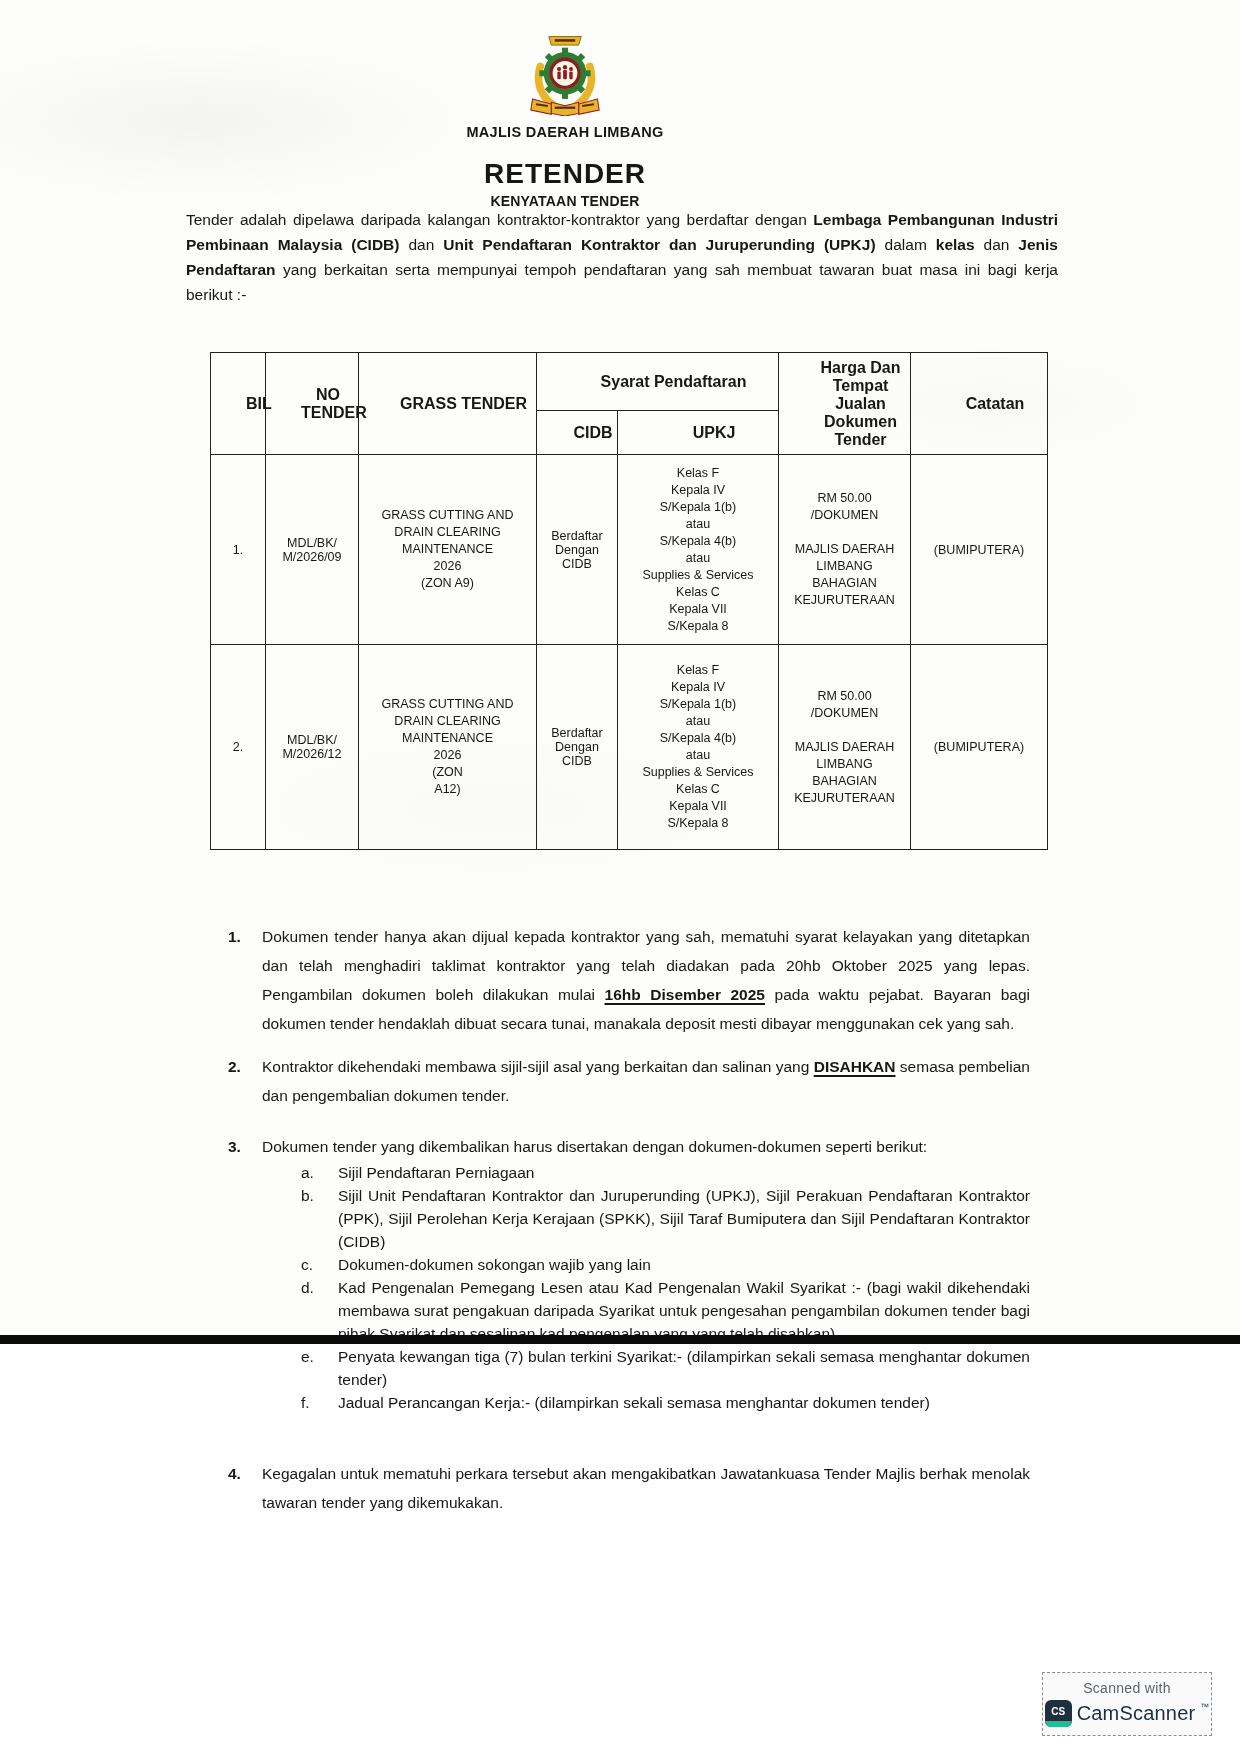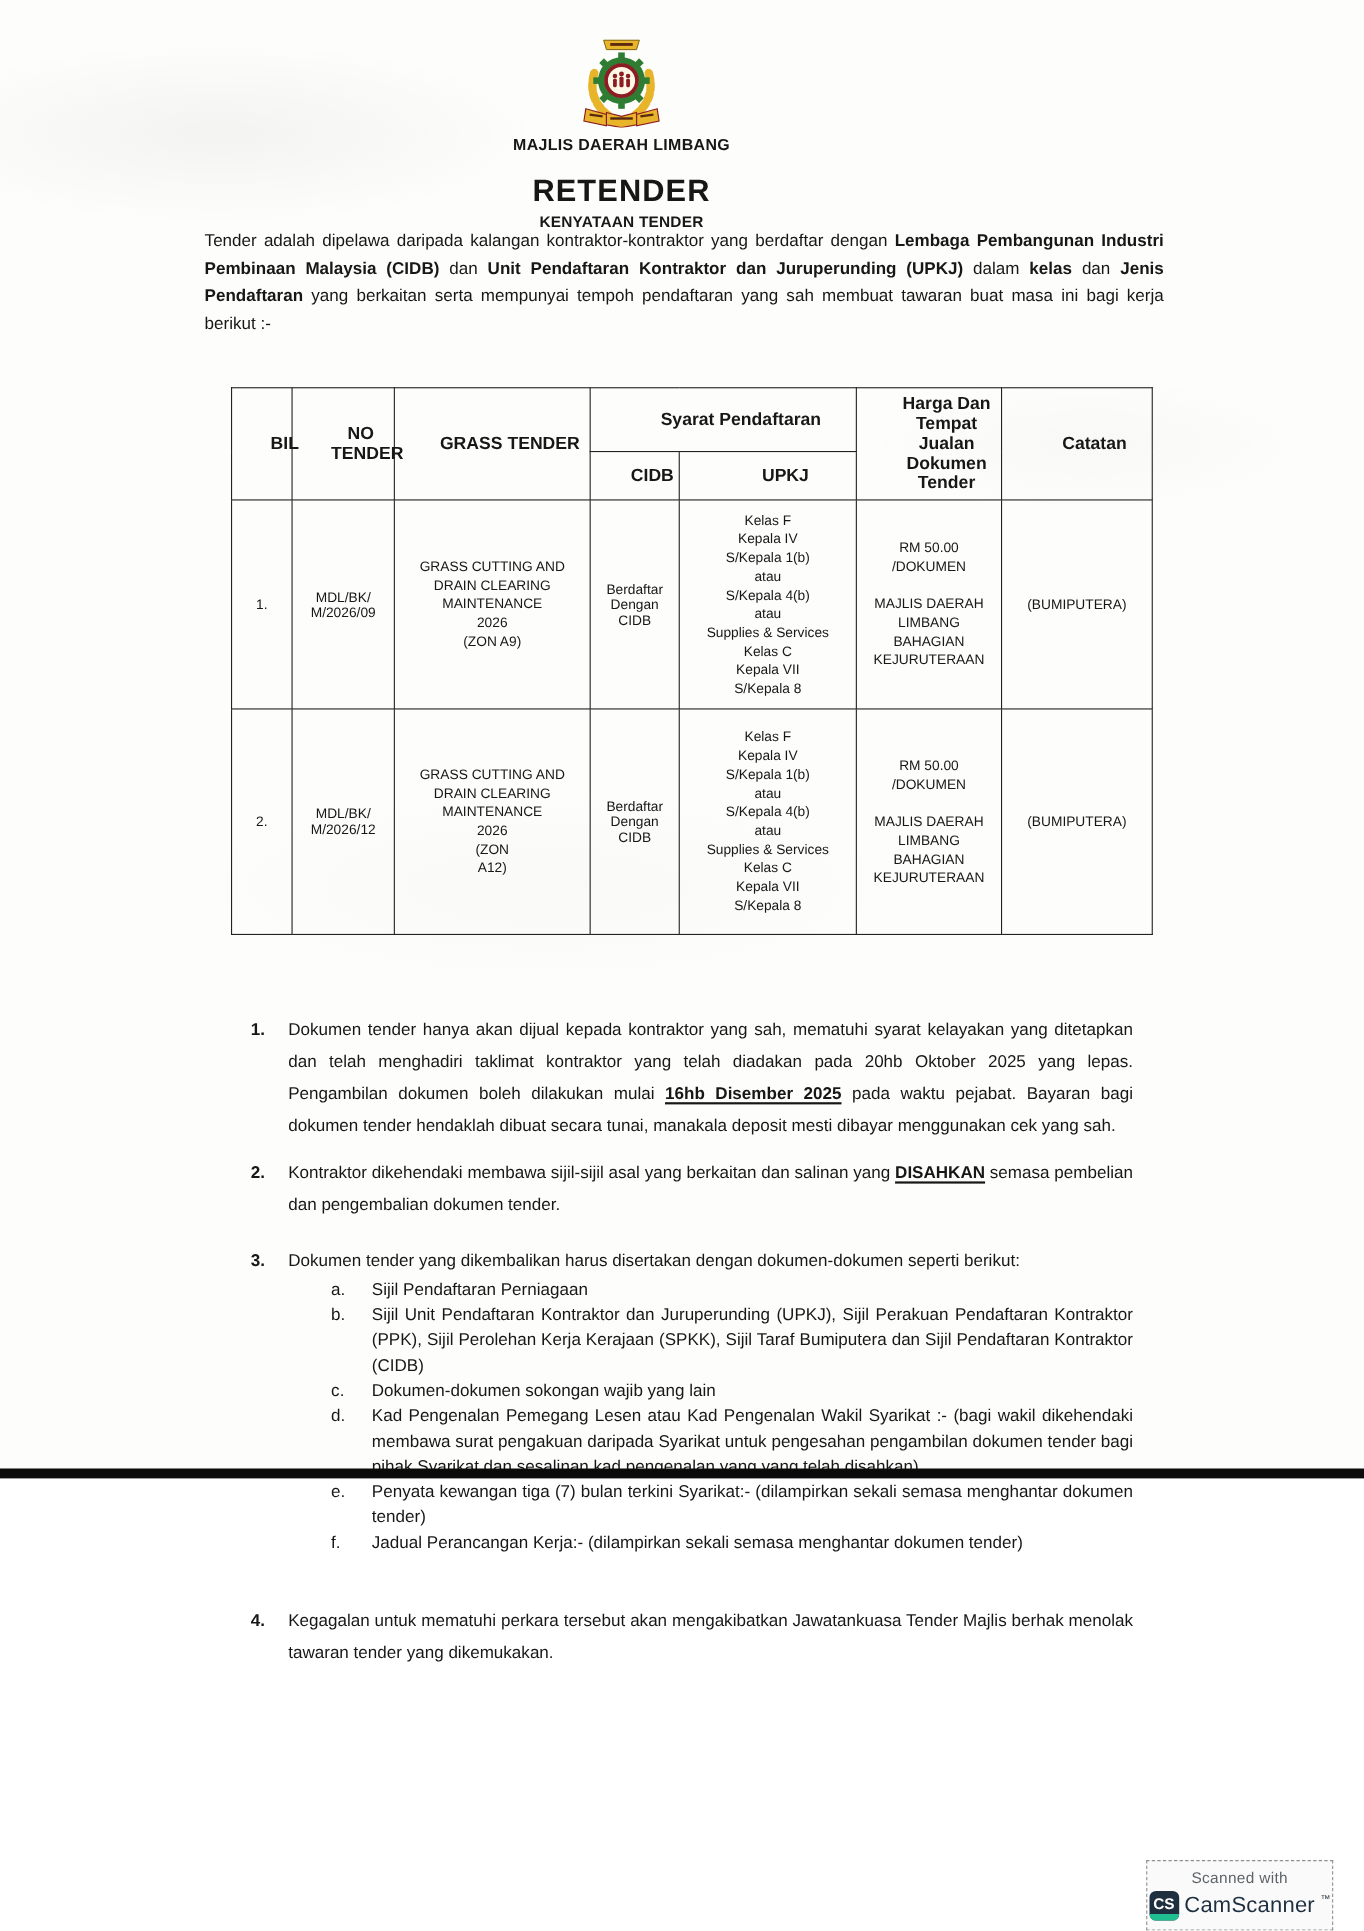--- a/index.html
+++ b/index.html
@@ -76,33 +76,32 @@
   .note-4 { margin-top: 45px; }
 
   
   .scan-badge {
     position: absolute; top: 1672px; left: 1042px; width: 170px;
     border: 1.5px dashed #8f8f8f;
     background: #fafafa;
     padding: 7px 6px 8px 6px;
     text-align: center;
     box-sizing: border-box;
-    margin-top: 19px;
   }
   .scanned-with { font-size: 14px; color: #5f6468; letter-spacing: 0.3px; }
   .cs-row { display: flex; align-items: center; justify-content: center; margin-top: 4px; gap: 5px; }
   .cs-icon {
     position: relative; display: inline-block;
     width: 27px; height: 27px; border-radius: 6px;
     background: var(--camscanner-navy, #1e2f3f);
     flex: 0 0 27px;
   }
   .cs-letters {
     position: absolute; top: 1px; left: 0; right: 0;
-    color: #fff; font-weight: bold; font-size: 14px; line-height: 21px;
+    color: #fff; font-weight: bold; font-size: 10px; line-height: 21px;
   }
   .cs-strip {
     position: absolute; bottom: 0; left: 0; right: 0; height: 6px;
     background: var(--camscanner-teal, #1fbf92);
     border-radius: 0 0 6px 6px;
   }
   .cs-name { font-size: 20px; font-weight: normal; color: var(--camscanner-navy, #1e2f3f); letter-spacing: 0.2px; }
   .tm { font-size: 9px; color: var(--camscanner-navy, #1e2f3f); align-self: flex-start; margin-top: 2px; }
 
   .bottom-bar {

